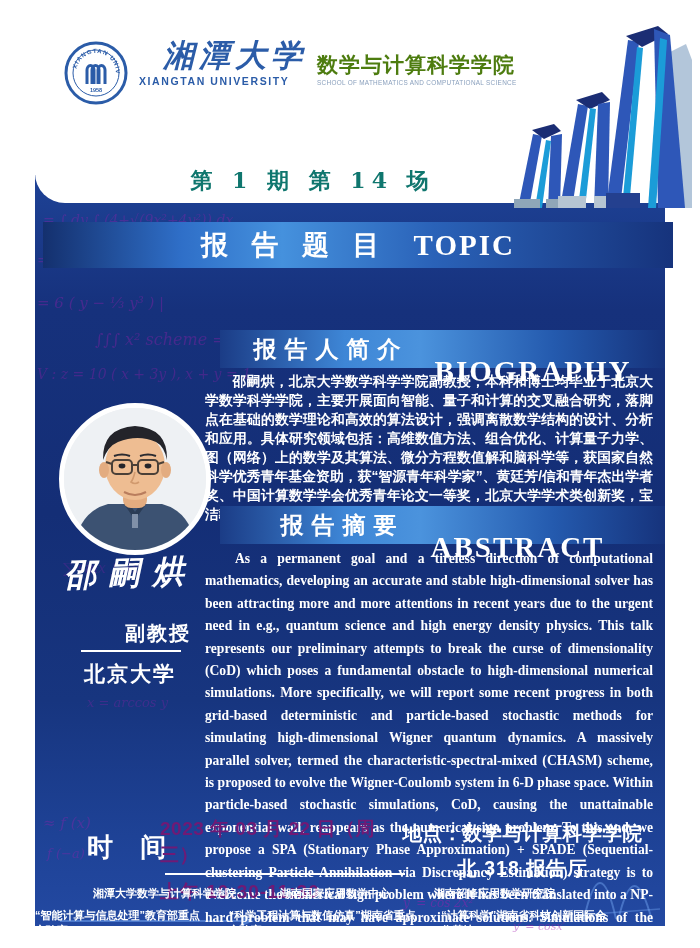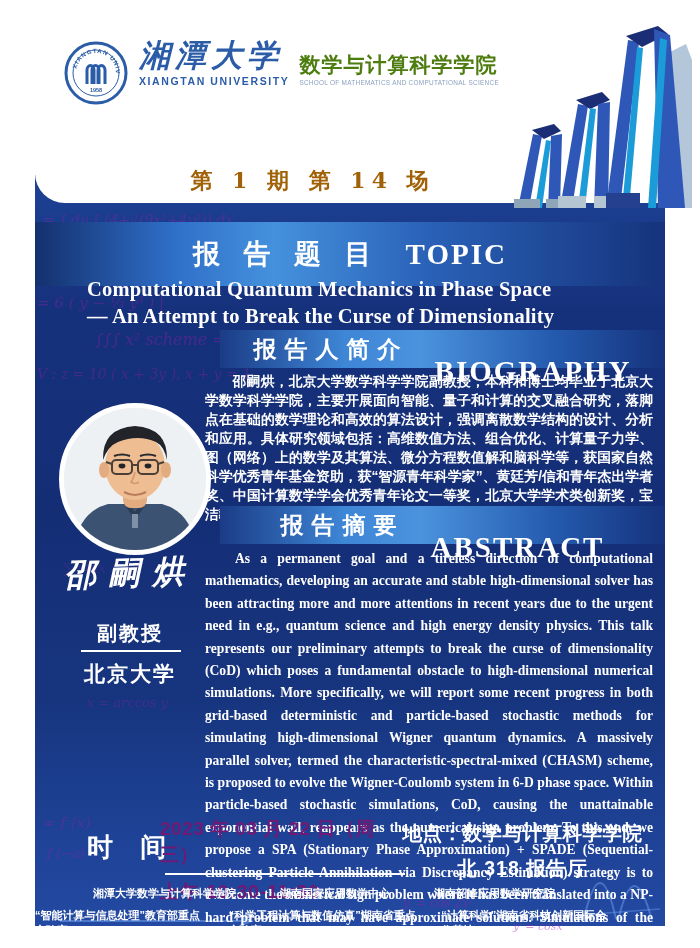--- a/index.html
+++ b/index.html
@@ -5,35 +5,35 @@
   html,body{margin:0;padding:0;}
   body{width:700px;height:948px;background:#ffffff;font-family:"Liberation Sans",sans-serif;overflow:hidden;position:relative;}
   .page{position:absolute;left:0;top:0;width:700px;height:948px;background:#ffffff;}
   .poster{position:absolute;left:35px;top:0;width:630px;height:926px;}
   
   .blue-body{position:absolute;left:0;top:175px;width:630px;height:751px;z-index:1;
     background:linear-gradient(180deg,#1e4296 0%,#16317c 18%,#142e76 45%,#17357f 70%,#1e4296 88%,#2349a2 100%);}
   
   .header{position:absolute;left:0;top:0;width:630px;height:203px;background:#ffffff;z-index:3;border-bottom-left-radius:30px;}
   .logo-row{position:absolute;left:28px;top:40px;display:flex;align-items:flex-start;gap:10px;}
-  .uni-cn{font-family:"DejaVu Serif",serif;font-style:italic;font-weight:bold;font-size:31px;color:#2b5ca8;letter-spacing:5px;line-height:1;}
+  .uni-cn{font-family:"DejaVu Serif",serif;font-style:italic;font-weight:bold;font-size:31px;color:#2b5ca8;letter-spacing:5px;line-height:1;margin-left:24px;}
   .uni-en{font-size:10.5px;font-weight:bold;color:#2b5ca8;letter-spacing:1.6px;margin-top:4px;}
   .school-cn{font-size:21px;font-weight:bold;color:#4d7c0f;letter-spacing:1px;line-height:1;margin-top:14px;}
   .school-en{font-size:6.4px;color:#8aa0bd;letter-spacing:.3px;margin-top:4px;}
   .series-title{position:absolute;left:0;top:104px;width:555px;text-align:center;font-family:"DejaVu Serif",serif;
     font-weight:800;font-size:48px;color:#2a4a9c;letter-spacing:15px;}
   .series-issue{position:absolute;left:0;top:166px;width:555px;text-align:center;font-family:"DejaVu Serif",serif;
-    font-weight:bold;font-size:22px;color:#a16207;letter-spacing:6px;}
+    font-weight:bold;font-size:22px;color:#0f766e;letter-spacing:6px;}
   
   .building{position:absolute;right:8px;top:14px;width:190px;height:194px;z-index:5;}
   
   .banner{display:flex;align-items:center;justify-content:center;gap:26px;color:#fff;z-index:2;}
   .banner-cn{font-weight:bold;letter-spacing:8px;}
   .banner-en{font-family:"Liberation Serif",serif;font-weight:bold;letter-spacing:2px;}
-  .topic-banner{position:absolute;left:0;top:222px;width:630px;height:64px;
+  .topic-banner{position:absolute;left:8px;top:222px;width:630px;height:46px;
     background:linear-gradient(90deg,#14306e 0%,#2f6fc8 22%,#4591dd 38%,#2a62b8 62%,#16337c 100%);}
   .topic-banner .banner-cn{font-size:27px;}
   .topic-banner .banner-en{font-size:29px;}
   .side-banner{position:absolute;left:185px;width:445px;height:38px;
     background:linear-gradient(90deg,#1b3c86 0%,#3e86d6 28%,#4b93dd 45%,#245aae 75%,#16337c 100%);}
   .bio-banner{top:330px;}
   .abs-banner{top:506px;}
   .side-banner .banner-cn{font-size:23px;}
   .side-banner .banner-en{font-size:29px;margin-top:44px;}
   
@@ -42,21 +42,21 @@
   
   .bio-text{position:absolute;left:170px;top:372px;width:448px;z-index:2;color:#ffffff;
     font-weight:bold;font-size:13.8px;line-height:19px;text-align:justify;text-indent:2em;}
   .abs-text{position:absolute;left:170px;top:548px;width:448px;z-index:2;color:#ffffff;
     font-family:"Liberation Serif",serif;font-weight:bold;font-size:13.6px;line-height:22.4px;text-align:justify;text-indent:2.2em;}
   
   .photo-wrap{position:absolute;left:24px;top:403px;width:142px;height:142px;border-radius:50%;
     border:5px solid #ffffff;overflow:hidden;background:#eef1f4;z-index:2;}
   .speaker-name{position:absolute;left:0;top:552px;width:190px;text-align:center;z-index:2;color:#fff;
     font-family:"DejaVu Serif",serif;font-style:italic;font-weight:bold;font-size:32px;letter-spacing:12px;transform:rotate(-2deg);}
-  .speaker-title{position:absolute;left:0;top:620px;width:190px;text-align:center;z-index:2;color:#fff;font-weight:bold;font-size:20px;letter-spacing:2px;}
+  .speaker-title{position:absolute;left:0;top:620px;width:190px;text-align:center;z-index:2;color:#fff;font-weight:bold;font-size:20px;letter-spacing:2px;padding-left:28px;}
   .speaker-line{position:absolute;left:46px;top:650px;width:100px;height:2px;background:#ffffff;z-index:2;}
   .speaker-affil{position:absolute;left:0;top:660px;width:190px;text-align:center;z-index:2;color:#fff;font-weight:bold;font-size:21px;letter-spacing:2px;}
   
   .time-label{position:absolute;left:52px;top:830px;z-index:2;color:#fff;font-weight:bold;font-size:26px;letter-spacing:10px;}
   .date-block{position:absolute;left:125px;top:816px;width:250px;text-align:left;z-index:2;color:#701a75;}
   .date-line1{font-weight:bold;font-size:19px;letter-spacing:.5px;}
   .date-rule{width:240px;height:2px;background:#fff;margin:5px auto 4px auto;}
   .date-line2{font-weight:bold;font-size:19px;letter-spacing:1px;}
   .loc-block{position:absolute;left:345px;top:820px;width:285px;text-align:center;z-index:2;color:#fff;}
   .loc-line1{font-weight:bold;font-size:19.5px;letter-spacing:.5px;}
@@ -98,24 +98,20 @@
 
     <svg class="doodle-svg" style="left:545px;top:845px;" width="80" height="78" viewBox="0 0 80 78">
       <path d="M4,74 Q20,2 36,74" fill="none" stroke="#7fb3ff" stroke-width="2" opacity=".4"></path>
       <path d="M38,76 Q54,6 72,76" fill="none" stroke="#7fb3ff" stroke-width="2" opacity=".4"></path>
       <line x1="0" y1="70" x2="80" y2="64" stroke="#7fb3ff" stroke-width="1.5" opacity=".35"></line>
     </svg>
 
     <div class="banner topic-banner">
       <span class="banner-cn">报 告 题 目</span>
       <span class="banner-en">TOPIC</span>
-    </div>
-    <div class="topic-title">
-      <div>Computational Quantum Mechanics in Phase Space</div>
-      <div>—  An Attempt to Break the Curse of Dimensionality</div>
     </div>
 
     <div class="banner side-banner bio-banner">
       <span class="banner-cn">报告人简介</span>
       <span class="banner-en">BIOGRAPHY</span>
     </div>
     <div class="bio-text">邵嗣烘，北京大学数学科学学院副教授，本科和博士均毕业于北京大学数学科学学院，主要开展面向智能、量子和计算的交叉融合研究，落脚点在基础的数学理论和高效的算法设计，强调离散数学结构的设计、分析和应用。具体研究领域包括：高维数值方法、组合优化、计算量子力学、图（网络）上的数学及其算法、微分方程数值解和脑科学等，获国家自然科学优秀青年基金资助，获“智源青年科学家”、黄廷芳/信和青年杰出学者奖、中国计算数学学会优秀青年论文一等奖，北京大学学术类创新奖，宝洁教师奖等多项荣誉。</div>
 
     <div class="banner side-banner abs-banner">
       <span class="banner-cn">报告摘要</span>

